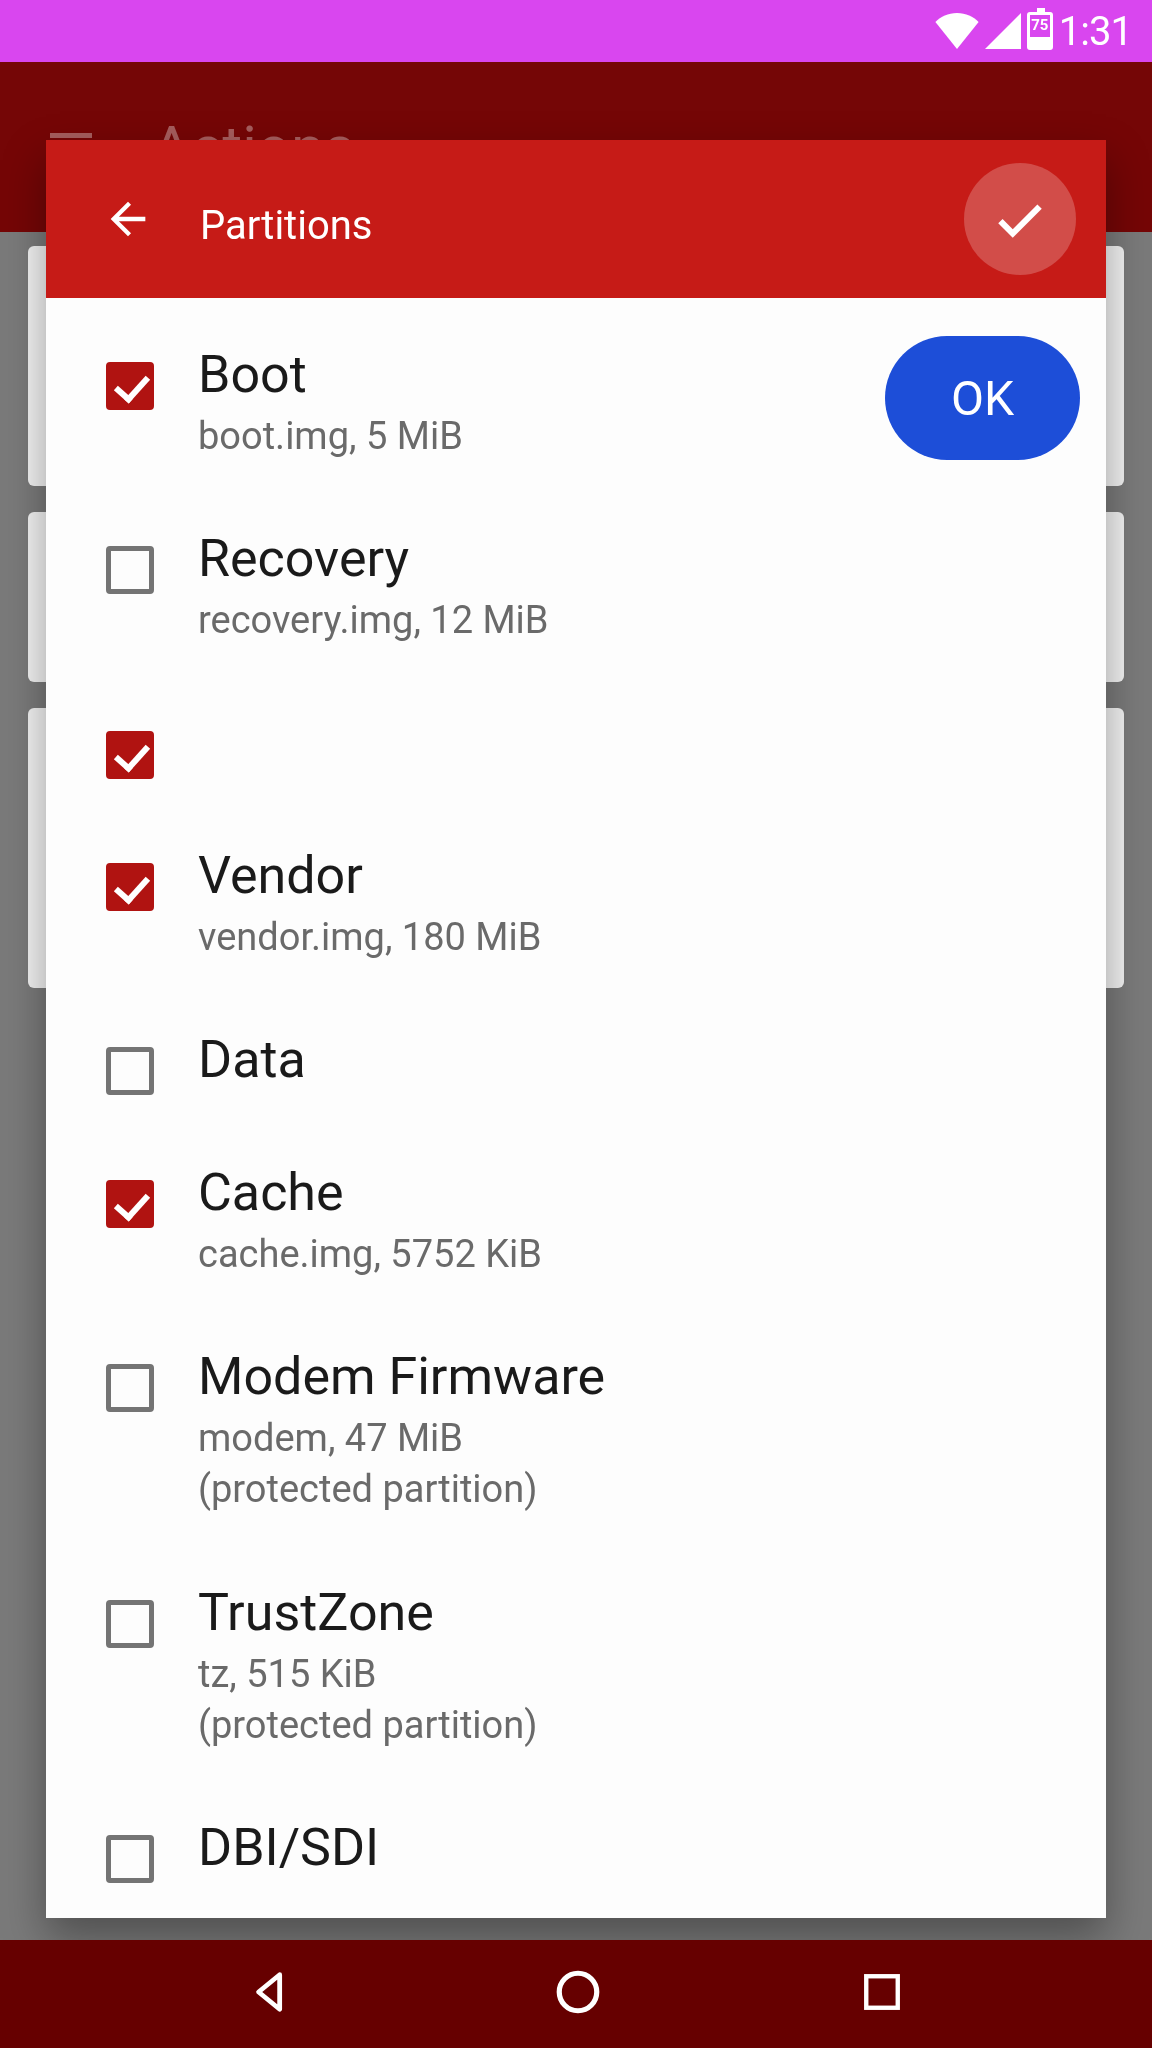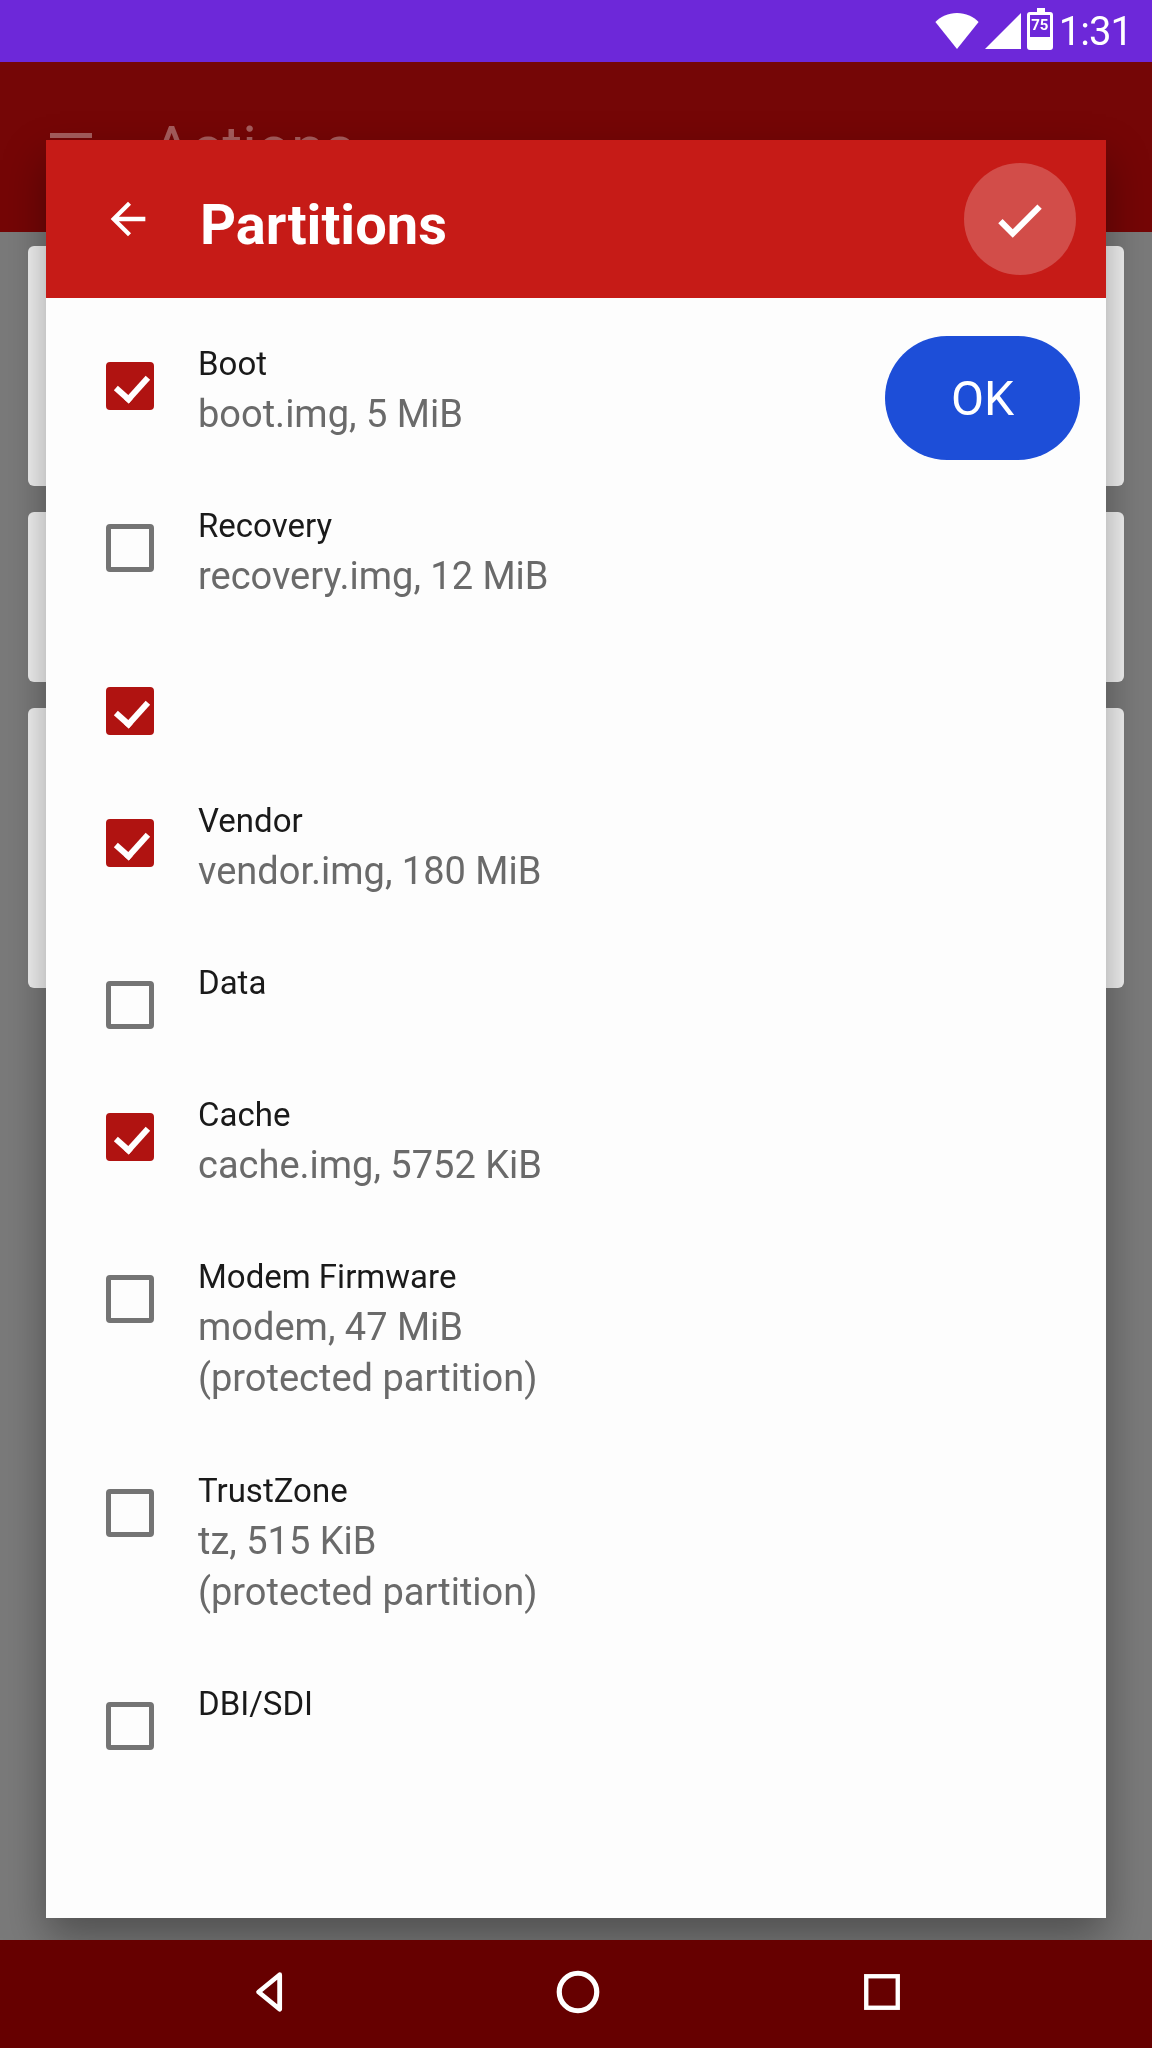--- a/index.html
+++ b/index.html
@@ -1,21 +1,21 @@
 <!DOCTYPE html>
 <html><head>
 <meta charset="utf-8">
 <style>
   * { margin: 0; padding: 0; box-sizing: border-box; }
   html, body { width: 1152px; height: 2048px; font-family: Roboto, "Helvetica Neue", Arial, sans-serif; background: #660000; overflow: hidden; }
 
   .status-bar {
     width: 100%;
     height: 62px;
-    background: #6d28d9;
+    background: #d946ef;
     display: flex;
     align-items: center;
     justify-content: flex-end;
     padding: 0 20px;
     color: #fff;
   }
   .status-icons { display: flex; align-items: center; gap: 6px; }
   .status-time { font-size: 40px; font-weight: 400; letter-spacing: -1px; }
 
   .app-header-bg {
@@ -66,21 +66,21 @@
   }
   .dialog-header{
     height: 158px;
     background: #C61B17;
     display:flex;
     align-items:center;
     padding: 0 30px 0 50px;
     color:#fff;
   }
   .back-arrow{ width:64px; height:64px; display:flex; align-items:center; justify-content:center; }
-  .dialog-title{ font-size: 56px; font-weight:700; margin-left: 40px; flex:1;margin-top:12px;}
+  .dialog-title{ font-size: 40px; font-weight:400; margin-left: 40px; flex:1;margin-top:12px;}
   .confirm-btn{
     width:112px; height:112px; border-radius:50%;
     background: rgba(255,255,255,0.22);
     display:flex; align-items:center; justify-content:center;
   }
 
   .list{
     flex:1;
     overflow:hidden;
     padding: 20px 0 0 0;
@@ -106,21 +106,21 @@
     content:"";
     position:absolute;
     left:11px; top:2px;
     width:14px; height:26px;
     border: solid #fff;
     border-width: 0 6px 6px 0;
     transform: rotate(42deg);
   }
   .item-text{ margin-left: 44px; }
   .item-title{
-    font-size: 33px;
+    font-size: 52px;
     color:#1a1a1a;
     font-weight:400;
     margin-bottom: 6px;
   }
   .item-sub{
     font-size: 38px;
     color:#6a6a6a;
     line-height:1.35;
   }
 

